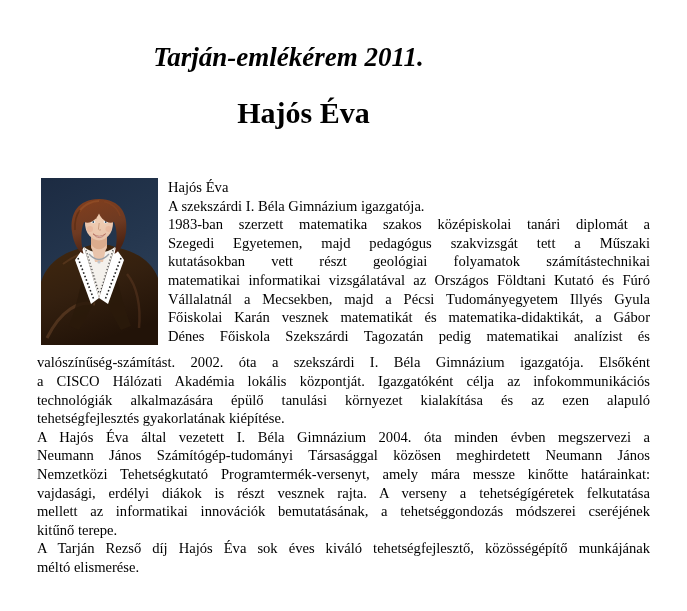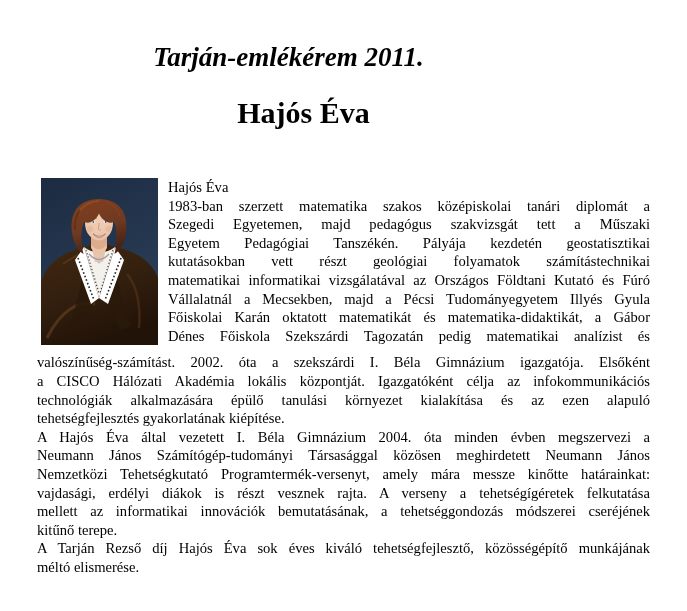--- a/index.html
+++ b/index.html
@@ -128,27 +128,27 @@
 
         <path d="M58 21 C37 21 28.5 36 31 54 C32.5 65 36.5 72.5 42.5 76 C39.5 64 39.5 52 43 44 C49 46.5 55 42 58 35.5 C61 42 67 46.5 73 44 C76.5 52 76.5 64 73.5 76 C79.5 72.5 83.5 65 85 54 C87.5 36 79 21 58 21 Z" fill="url(#hairG)"></path>
         <path d="M38 34 C43 26 52 23 58 23" stroke="#9c552a" stroke-width="2" fill="none" opacity="0.55"></path>
         <path d="M79 38 C77 30 70 25 63 23.5" stroke="#8a4521" stroke-width="1.6" fill="none" opacity="0.5"></path>
         <path d="M34 52 C33.5 44 35 37 39 32" stroke="#54280f" stroke-width="1.6" fill="none" opacity="0.6"></path>
       </svg>
     </div>
 
     <div class="intro-col">
       <div class="line ll">Hajós Éva</div>
+      <div class="line ll">A szekszárdi I. Béla Gimnázium igazgatója.</div>
       <div class="line jl">1983-ban szerzett matematika szakos középiskolai tanári diplomát a</div>
       <div class="line jl">Szegedi Egyetemen, majd pedagógus szakvizsgát tett a Műszaki</div>
-      <div class="line jl">Egyetem Pedagógiai Tanszékén. Pályája kezdetén geostatisztikai</div>
       <div class="line jl">kutatásokban vett részt geológiai folyamatok számítástechnikai</div>
       <div class="line jl">matematikai informatikai vizsgálatával az Országos Földtani Kutató és Fúró</div>
       <div class="line jl">Vállalatnál a Mecsekben, majd a Pécsi Tudományegyetem Illyés Gyula</div>
-      <div class="line jl">Főiskolai Karán oktatott matematikát és matematika-didaktikát, a Gábor</div>
+      <div class="line jl">Főiskolai Karán vesznek matematikát és matematika-didaktikát, a Gábor</div>
       <div class="line jl">Dénes Főiskola Szekszárdi Tagozatán pedig matematikai analízist és</div>
     </div>
   </div>
 
   <div class="bio-full">
     <div class="line jl">valószínűség-számítást. 2002. óta a szekszárdi I. Béla Gimnázium igazgatója. Elsőként</div>
     <div class="line jl">a CISCO Hálózati Akadémia lokális központját. Igazgatóként célja az infokommunikációs</div>
     <div class="line jl">technológiák alkalmazására épülő tanulási környezet kialakítása és az ezen alapuló</div>
     <div class="line ll">tehetségfejlesztés gyakorlatának kiépítése.</div>
     <div class="line jl">A Hajós Éva által vezetett I. Béla Gimnázium 2004. óta minden évben megszervezi a</div>

